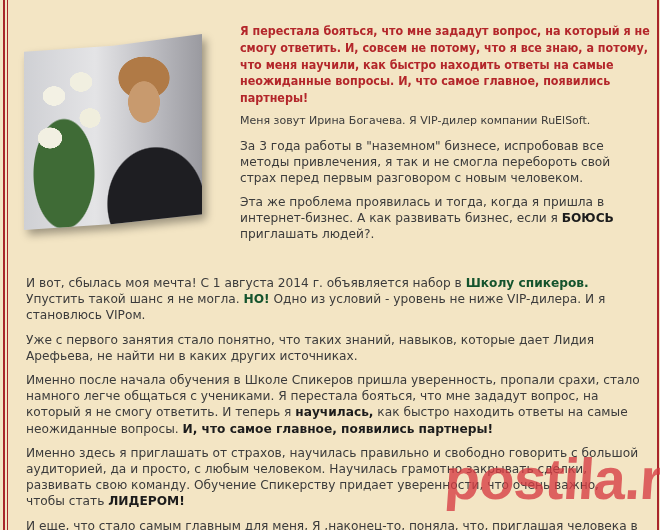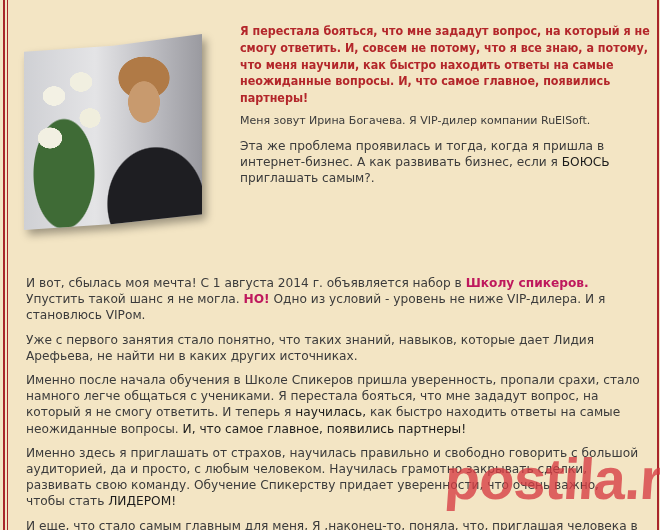--- a/index.html
+++ b/index.html
@@ -40,22 +40,22 @@
   }
   .intro {
     position:absolute; left:232px; top:105px; width:420px;
     color:#3b3b3b; font-size:11px; line-height:16.2px;
   }
   .p2 { position:absolute; left:232px; top:130px; width:420px; color:#3b3b3b; font-size:12.2px; line-height:16px; }
   .body {
     position:absolute; left:18px; top:267px; width:630px;
     color:#3b3b3b; font-size:12.2px; line-height:16.2px;
   }
-  .red { color:#be185d; font-weight:bold; }
-  .b { color:#1c1c1c; font-weight:normal; }
+  .red { color:#14532d; font-weight:bold; }
+  .b { color:#1c1c1c; font-weight:bold; }
   p { margin:8px; }
   .watermark {
     position:absolute; left:445px; top:445px;
     color:rgba(214,60,66,0.78); font-size:58px; font-weight:bold;
     font-family:"Liberation Sans", sans-serif; letter-spacing:-1px;
     transform:skewX(-4deg);
   }
 </style>
 </head>
 <body>
@@ -64,21 +64,22 @@
 
 <div class="photo-wrap">
   <div class="photo"></div>
 </div>
 
 <p class="lead">Я перестала бояться, что мне зададут вопрос, на который я не смогу ответить. И, совсем не потому, что я все знаю, а потому, что меня научили, как быстро находить ответы на самые неожиданные вопросы. И, что самое главное, появились партнеры!</p>
 
 <p class="intro">Меня зовут Ирина Богачева. Я VIP-дилер компании RuElSoft.</p>
 
 <div class="p2" style="top:130px;">
-  <p><span>Эта же проблема проявилась и тогда, когда я пришла в интернет-бизнес. А как развивать бизнес, если я </span><span class="b">БОЮСЬ</span><span> приглашать самым?.</span></p>
+  <p>За 3 года работы в "наземном" бизнесе, испробовав все методы привлечения, я так и не смогла перебороть свой страх перед первым разговором с новым человеком.</p>
+  <p><span>Эта же проблема проявилась и тогда, когда я пришла в интернет-бизнес. А как развивать бизнес, если я </span><span class="b">БОЮСЬ</span><span> приглашать людей?.</span></p>
 </div>
 
 <div class="body">
   <p><span>И вот, сбылась моя мечта! С 1 августа 2014 г.  объявляется набор в </span><span class="red">Школу спикеров.</span><span> Упустить такой шанс я не могла. </span><span class="red">НО!</span><span> Одно из условий - уровень не ниже VIP-дилера. И я становлюсь VIPом.</span></p>
   <p>Уже с первого занятия стало понятно, что таких знаний, навыков, которые дает Лидия Арефьева, не найти ни в каких других источниках.</p>
   <p><span>Именно после начала обучения в Школе Спикеров пришла уверенность, пропали срахи, стало намного легче общаться с учениками. Я перестала бояться, что мне зададут вопрос, на который я не смогу ответить. И теперь я   </span><span class="b">научилась,</span><span> как быстро находить ответы на самые неожиданные вопросы. </span><span class="b">И, что самое главное, появились партнеры!</span></p>
   <p><span>Именно здесь я приглашать от страхов, научилась правильно и свободно говорить с большой аудиторией, да и просто, с любым человеком. Научилась грамотно закрывать сделки, развивать свою команду. Обучение Спикерству придает уверенности, что очень важно, чтобы стать </span><span class="b">ЛИДЕРОМ!</span></p>
   <p><span>И еще, что стало самым главным для меня, Я ,наконец-то, поняла, что, приглашая человека в свой бизнес, я не являюсь просителем, а </span><span class="b">помогаю</span><span> человеку решить его проблемы!</span></p>
   <p>Я очень благодарна Лидии Арефьевой, за ее Школу, за ту теплоту и уверенность, которую она доносит до нас.</p>
 

